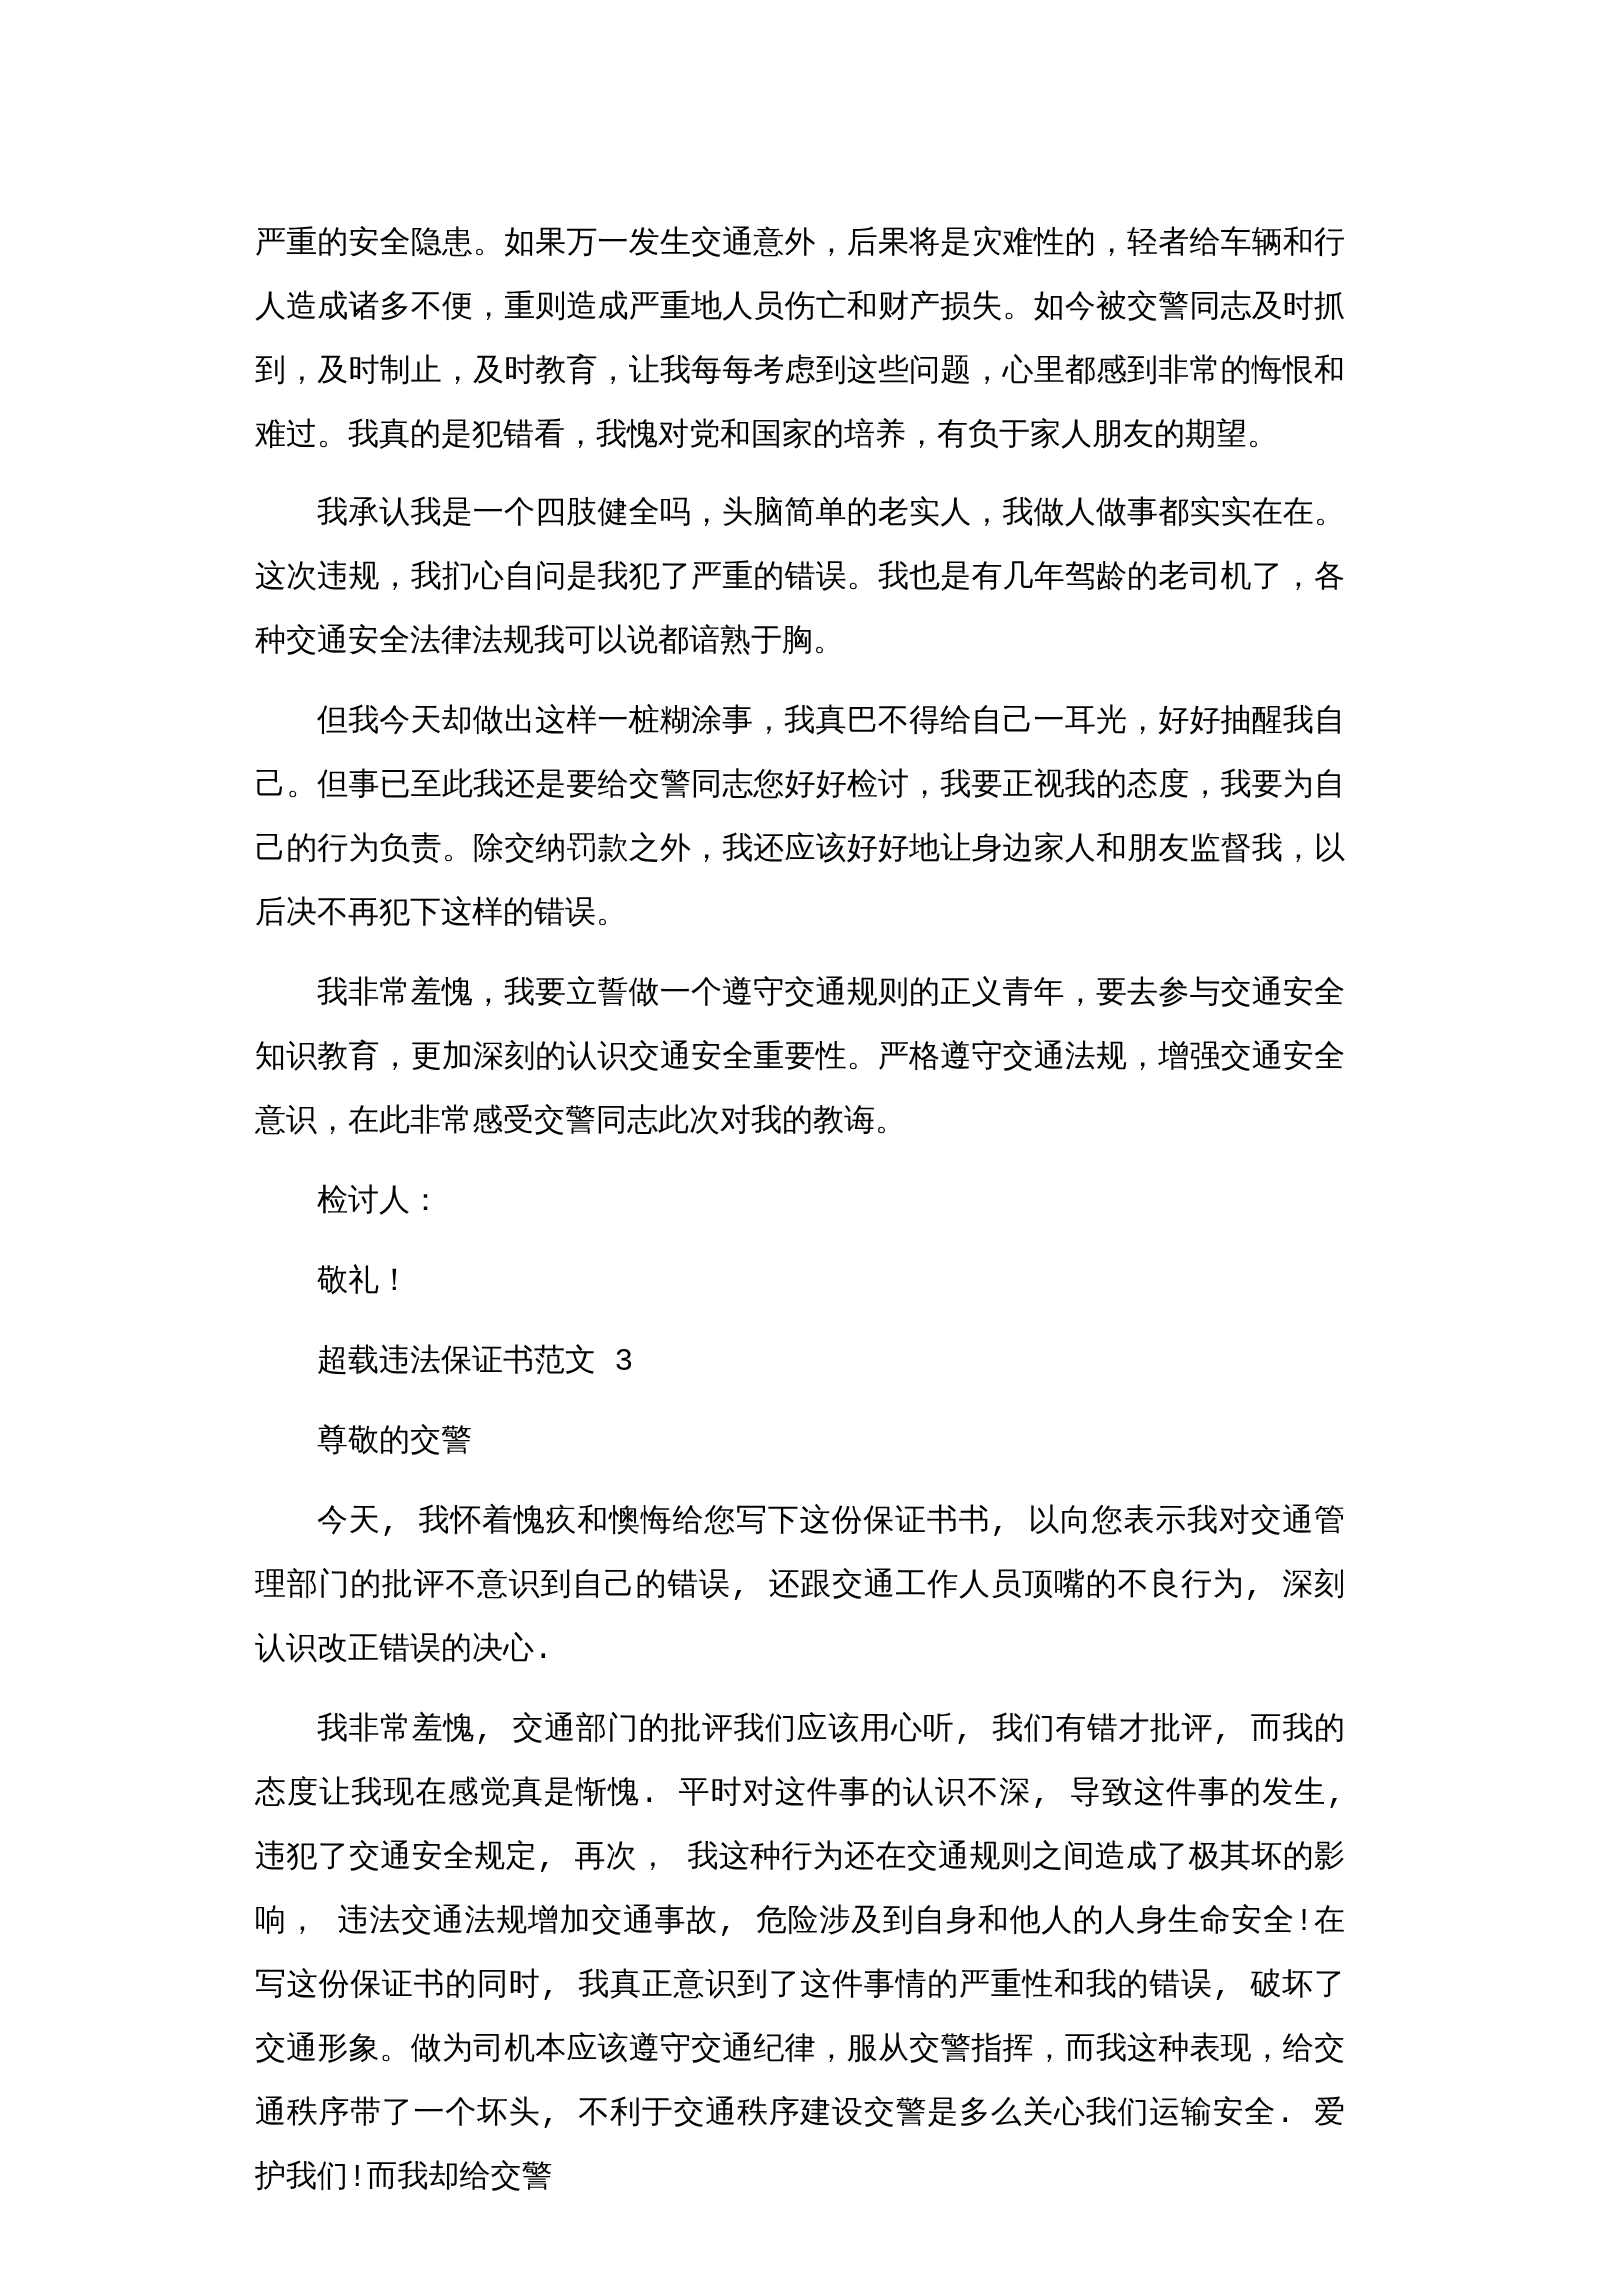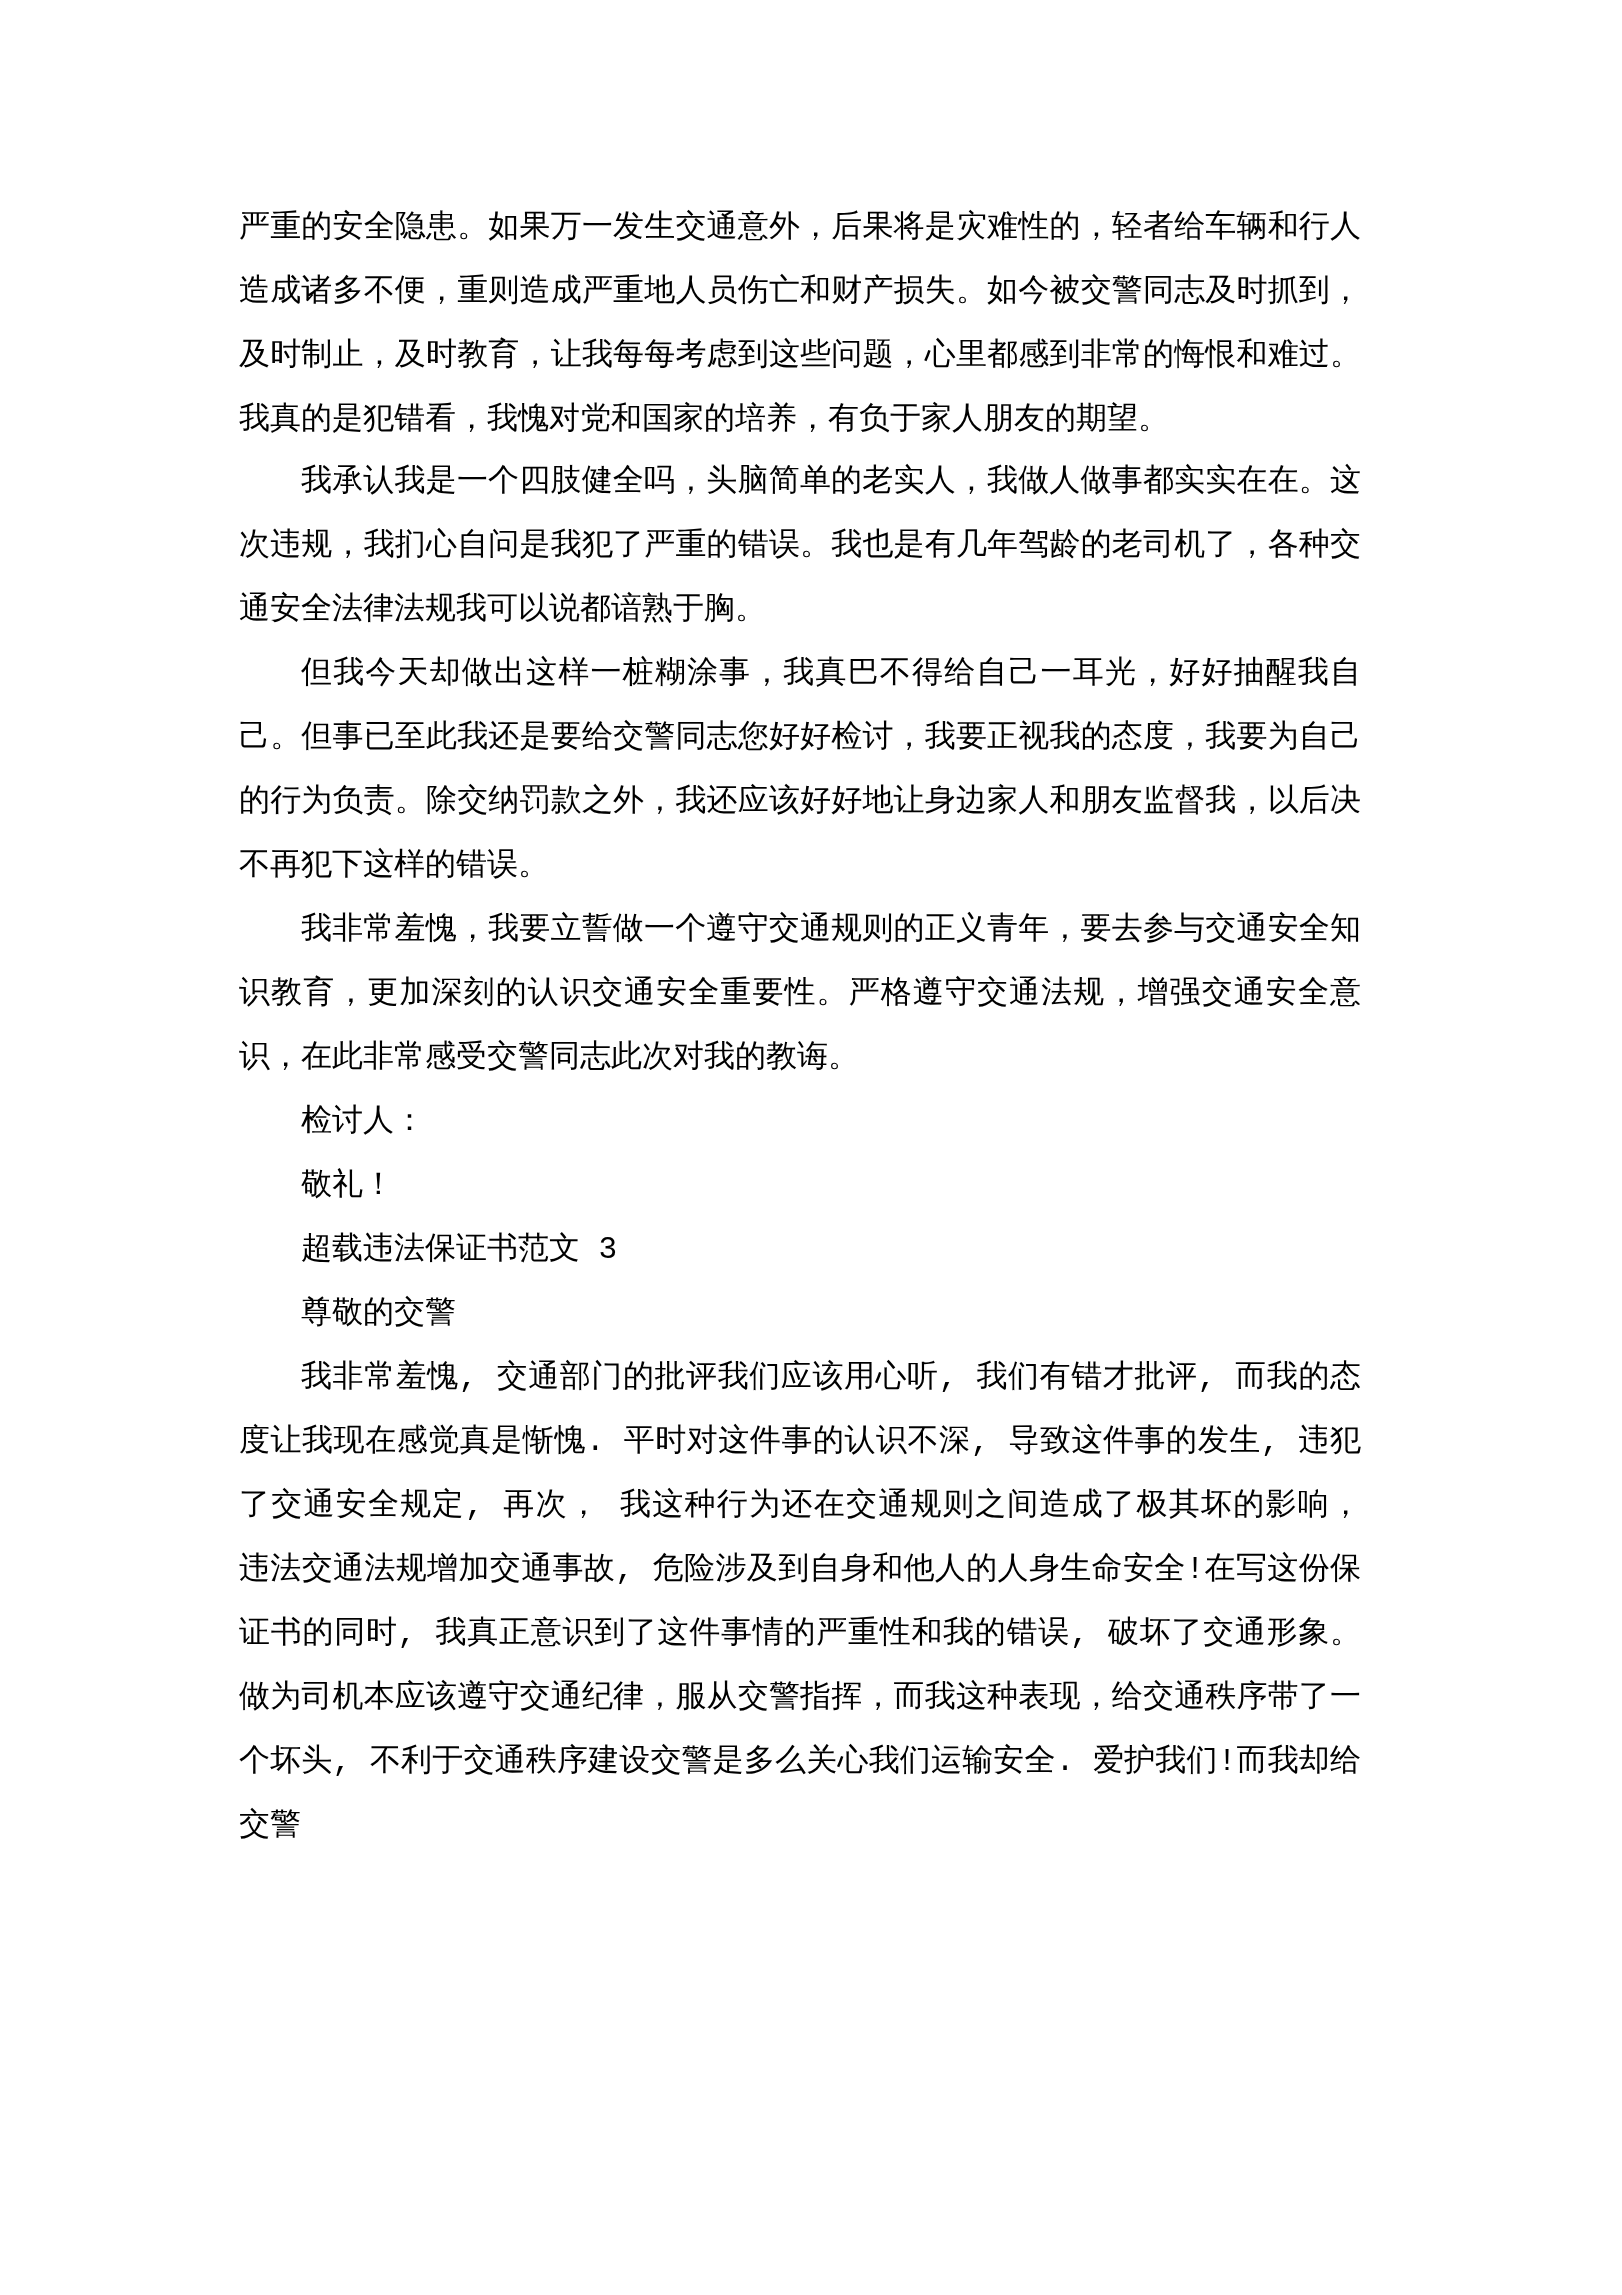--- a/index.html
+++ b/index.html
@@ -20,21 +20,21 @@
     top: 194px;
     width: 1122px;
     font-family: "Liberation Serif", "DejaVu Serif", serif;
     font-size: 31px;
     line-height: 64px;
     color: #000000;
     text-align: justify;
     letter-spacing: 0;
   }
   .text-block p {
-    margin: 0;
+    margin: 16px;
     padding: 0;
     word-break: break-all;
   }
   .text-block p.indent {
     text-indent: 2em;
     font-family: Liberation Mono, monospace;
   }
 </style>
 </head>
 <body>
@@ -42,16 +42,17 @@
 <div class="page" style="background: rgb(255, 255, 255);">
   <div class="text-block" style="color: rgb(0, 0, 0);">
     <p>严重的安全隐患。如果万一发生交通意外，后果将是灾难性的，轻者给车辆和行人造成诸多不便，重则造成严重地人员伤亡和财产损失。如今被交警同志及时抓到，及时制止，及时教育，让我每每考虑到这些问题，心里都感到非常的悔恨和难过。我真的是犯错看，我愧对党和国家的培养，有负于家人朋友的期望。</p>
     <p class="indent">我承认我是一个四肢健全吗，头脑简单的老实人，我做人做事都实实在在。这次违规，我扪心自问是我犯了严重的错误。我也是有几年驾龄的老司机了，各种交通安全法律法规我可以说都谙熟于胸。</p>
     <p class="indent">但我今天却做出这样一桩糊涂事，我真巴不得给自己一耳光，好好抽醒我自己。但事已至此我还是要给交警同志您好好检讨，我要正视我的态度，我要为自己的行为负责。除交纳罚款之外，我还应该好好地让身边家人和朋友监督我，以后决不再犯下这样的错误。</p>
     <p class="indent">我非常羞愧，我要立誓做一个遵守交通规则的正义青年，要去参与交通安全知识教育，更加深刻的认识交通安全重要性。严格遵守交通法规，增强交通安全意识，在此非常感受交警同志此次对我的教诲。</p>
     <p class="indent">检讨人：</p>
     <p class="indent">敬礼！</p>
     <p class="indent">超载违法保证书范文 3</p>
     <p class="indent">尊敬的交警</p>
+    <p class="indent">今天, 我怀着愧疚和懊悔给您写下这份保证书书, 以向您表示我对交通管理部门的批评不意识到自己的错误, 还跟交通工作人员顶嘴的不良行为, 深刻认识改正错误的决心.</p>
     <p class="indent">我非常羞愧, 交通部门的批评我们应该用心听, 我们有错才批评, 而我的态度让我现在感觉真是惭愧. 平时对这件事的认识不深, 导致这件事的发生, 违犯了交通安全规定, 再次， 我这种行为还在交通规则之间造成了极其坏的影响， 违法交通法规增加交通事故, 危险涉及到自身和他人的人身生命安全!在写这份保证书的同时, 我真正意识到了这件事情的严重性和我的错误, 破坏了交通形象。做为司机本应该遵守交通纪律，服从交警指挥，而我这种表现，给交通秩序带了一个坏头, 不利于交通秩序建设交警是多么关心我们运输安全. 爱护我们!而我却给交警</p>
   </div>
 </div>
 
 
 </body></html>

